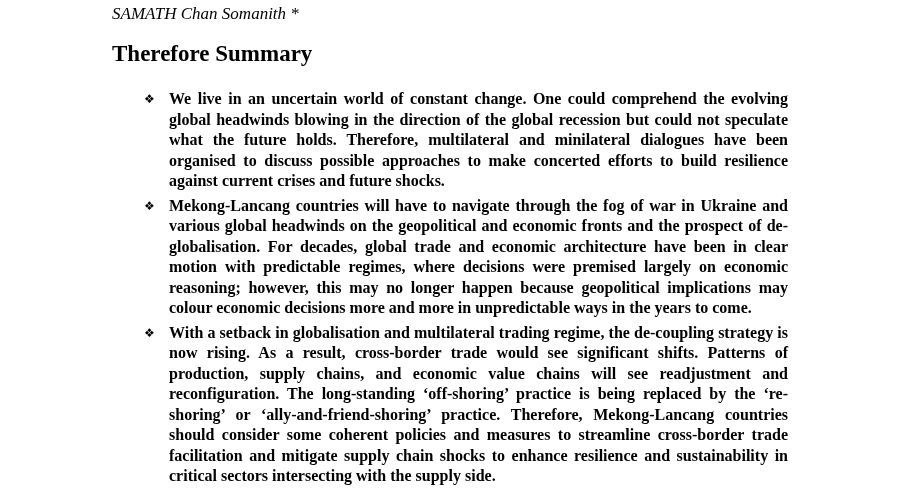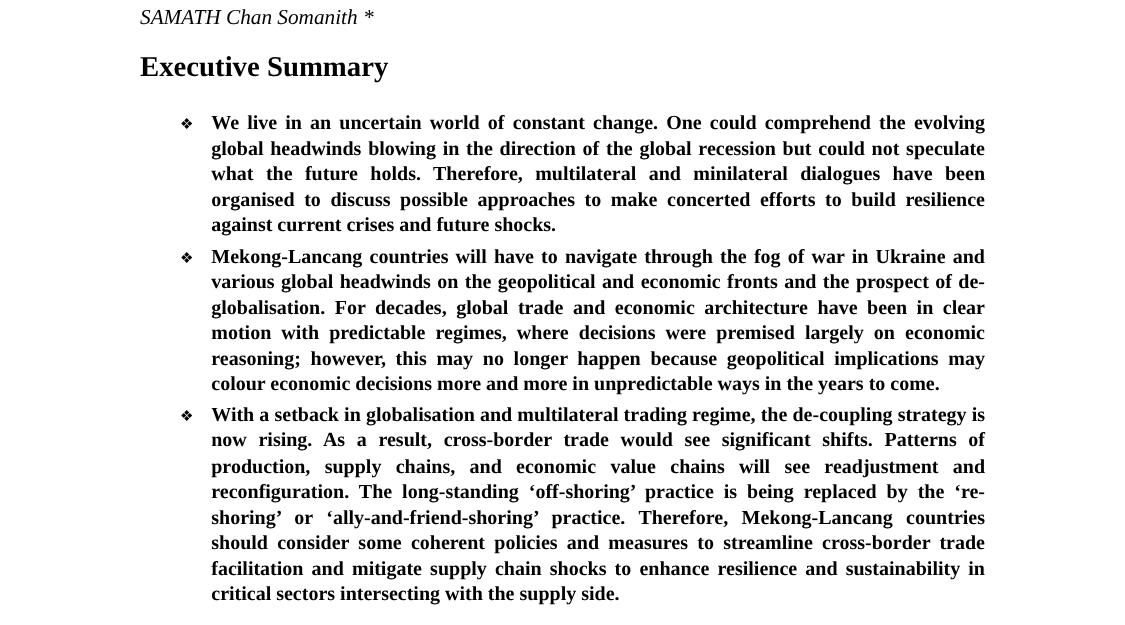--- a/index.html
+++ b/index.html
@@ -72,21 +72,21 @@
   }
 </style>
 </head>
 <body>
 
 <div class="page">
   <div class="content">
 
     <p class="author-line">SAMATH Chan Somanith *</p>
 
-    <h1 class="section-heading">Executive Summary</h1>
+    <h1 class="section-heading">Therefore Summary</h1>
 
     <div class="bullet-list">
 
       <div class="bullet-item">
         <span class="bullet-marker">❖</span>
         <div class="bullet-text">We live in an uncertain world of constant change. One could comprehend the evolving global headwinds blowing in the direction of the global recession but could not speculate what the future holds. Therefore, multilateral and minilateral dialogues have been organised to discuss possible approaches to make concerted efforts to build resilience against current crises and future shocks.</div>
       </div>
 
       <div class="bullet-item">
         <span class="bullet-marker">❖</span>

